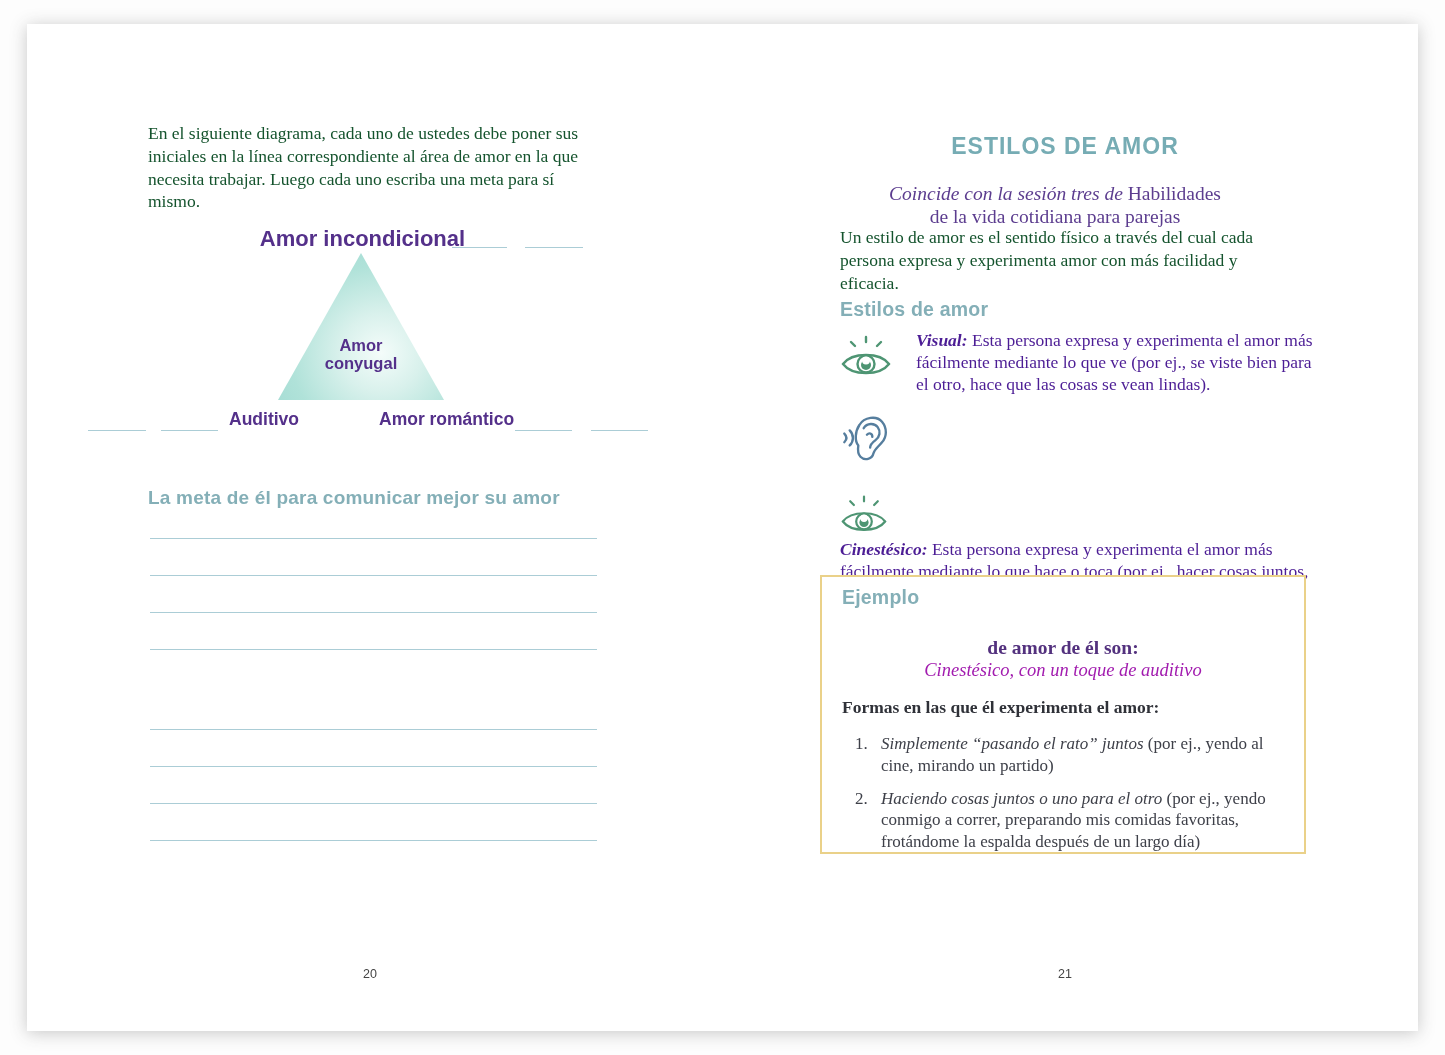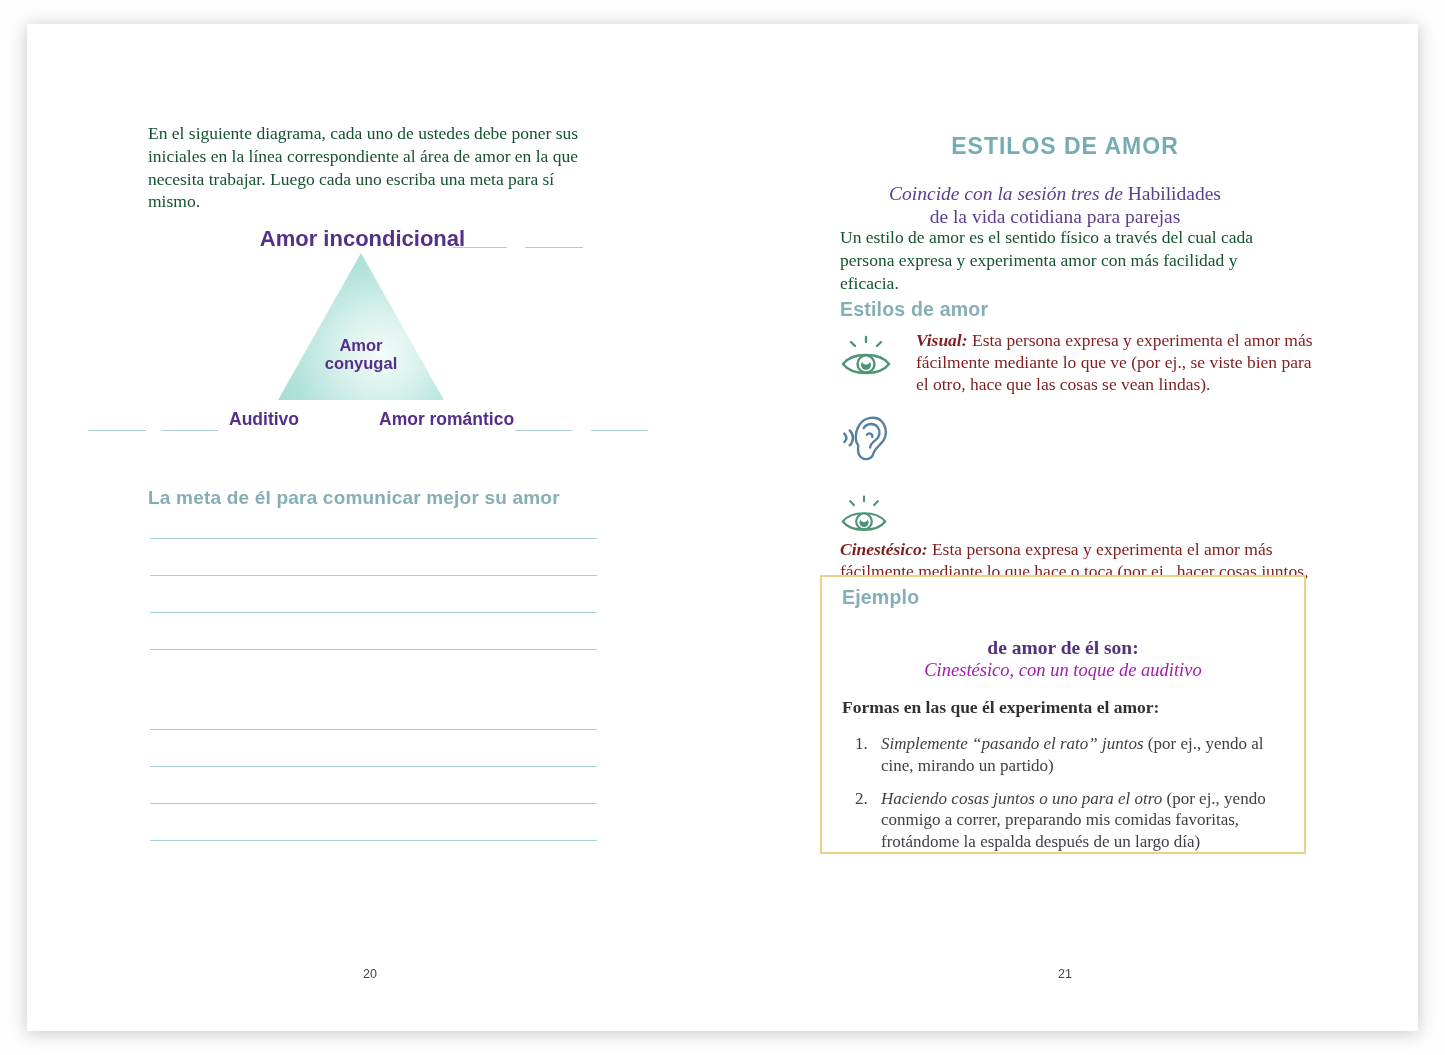--- a/index.html
+++ b/index.html
@@ -27,21 +27,21 @@
   .triangle{
     width:166px;height:147px;
     clip-path:polygon(50% 0,0 100%,100% 100%);
     background:radial-gradient(ellipse at 62% 68%, #f4fcfa 0%, #d9f1ec 28%, #b0e2d9 62%, #9cd8d0 100%);
   }
   .tri-center{width:166px;text-align:center;font-size:16.5px;line-height:1.12;}
 
   
   .title-main{font-size:23px;letter-spacing:1px;font-weight:bold;color:#76acb4;text-align:center;font-family:"Liberation Sans",sans-serif;}
   .subtitle{font-size:19.5px;color:#5c3d8f;text-align:center;line-height:1.18;}
-  .style-item-text{font-size:17.5px;line-height:1.25;color:#7f1d1d;}
+  .style-item-text{font-size:17.5px;line-height:1.25;color:#4c1d95;}
   .term{font-style:italic;font-weight:bold;}
   .example-box{border:2.5px solid #ead189;background:#fff;}
   .ex-title{font-size:19.5px;font-weight:bold;color:#53317e;text-align:center;line-height:1.18;}
   .ex-sub{font-size:18.5px;font-style:italic;color:#a21caf;text-align:center;}
   .ex-forms{font-size:17.5px;font-weight:bold;color:#2f3138;}
   .ex-item{display:flex;margin-bottom:11px;font-size:17px;line-height:1.28;}
   .ex-item .num{width:26px;flex:none;}
   .ex-item .lead{font-style:italic;}
 
   svg{display:block;}

